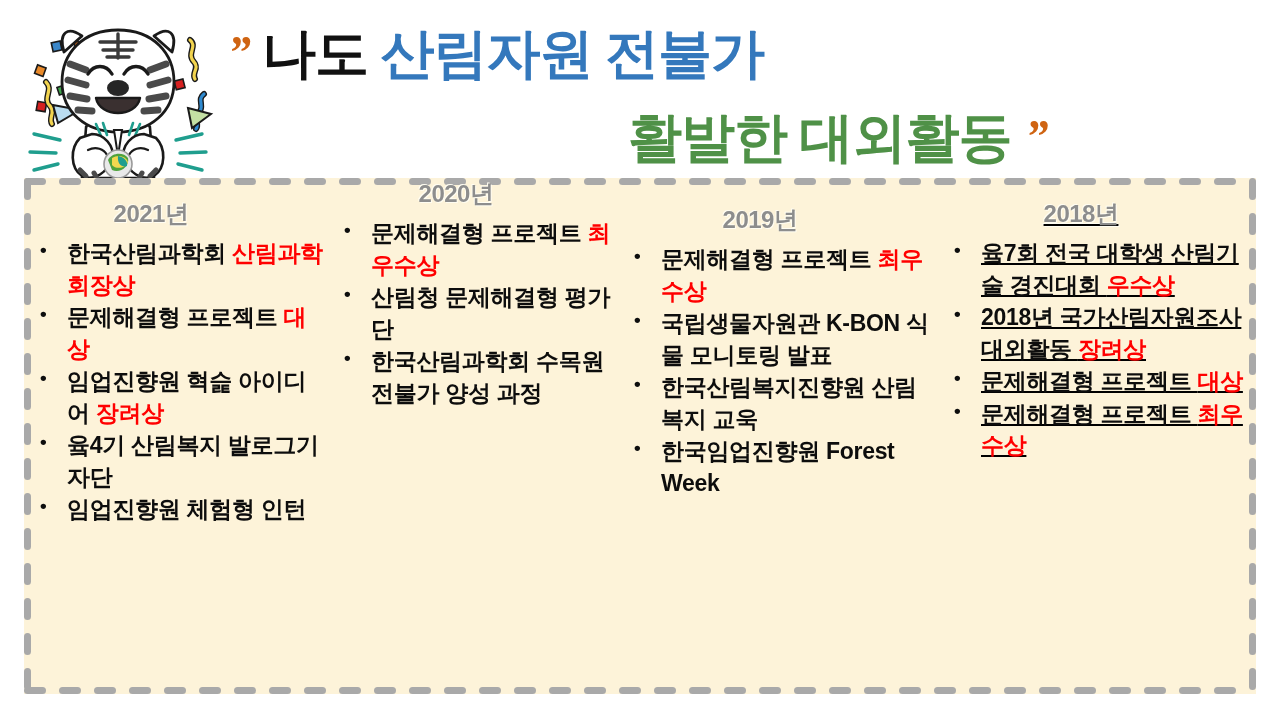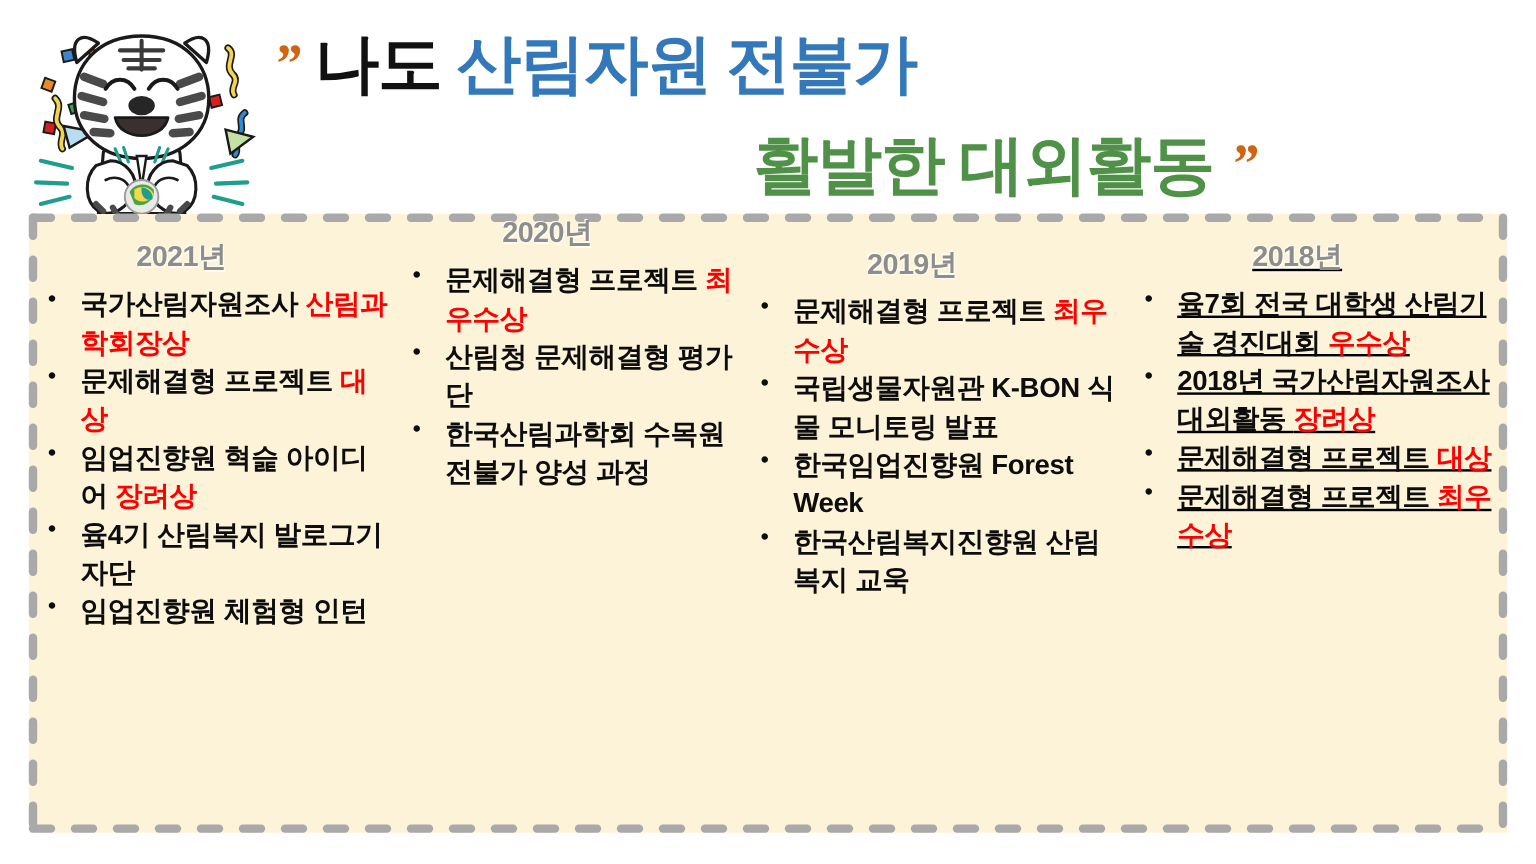--- a/index.html
+++ b/index.html
@@ -323,21 +323,21 @@
     <div class="dash dash-v" style="left: 1225px; top: 455px;"></div>
     <div class="dash dash-v" style="left: 0px; top: 490px;"></div>
     <div class="dash dash-v" style="left: 1225px; top: 490px;"></div>
   </div>
 
 <div id="columns">
 
   <div class="col col-1">
     <div class="year year-1">2021년</div>
     <ul class="items items-1">
-        <li><span>국가산림자원조사 </span><span class="hl">산림과학회장상</span></li>
+        <li><span>한국산림과학회 </span><span class="hl">산림과학회장상</span></li>
         <li><span>문제해결형 프로젝트 </span><span class="hl">대상</span></li>
         <li><span>임업진향원 혁슱 아이디어 </span><span class="hl">장려상</span></li>
         <li><span>윸4기 산림복지 발로그기자단</span></li>
         <li><span>임업진향원 체험형 인턴</span></li>
       </ul>
   </div>
 
   <div class="col col-2">
     <div class="year year-2">2020년</div>
     <ul class="items items-2">
@@ -345,22 +345,22 @@
         <li><span>산림청 문제해결형 평가단</span></li>
         <li><span>한국산림과학회 수목원 전불가 양성 과정</span></li>
       </ul>
   </div>
 
   <div class="col col-3">
     <div class="year year-3">2019년</div>
     <ul class="items items-3">
         <li><span>문제해결형 프로젝트 </span><span class="hl">최우수상</span></li>
         <li><span>국립생물자원관 K-BON 식물 모니토링 발표</span></li>
+        <li><span>한국산림복지진향원 산림복지 교욱</span></li>
         <li><span>한국임업진향원 Forest Week</span></li>
-        <li><span>한국산림복지진향원 산림복지 교욱</span></li>
       </ul>
   </div>
 
   <div class="col col-4">
     <div class="year year-4">2018년</div>
     <ul class="items items-4">
         <li><span>윸7회 전국 대학생 산림기술 경진대회 </span><span class="hl">우수상</span></li>
         <li><span>2018년 국가산림자원조사 대외활동 </span><span class="hl">장려상</span></li>
         <li><span>문제해결형 프로젝트 </span><span class="hl">대상</span></li>
         <li><span>문제해결형 프로젝트 </span><span class="hl">최우수상</span></li>

